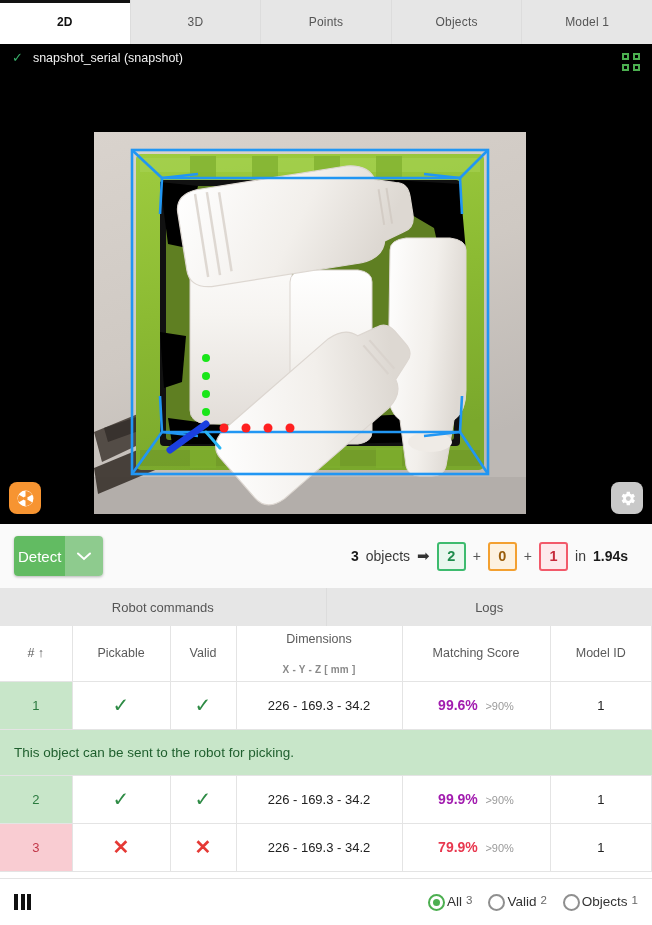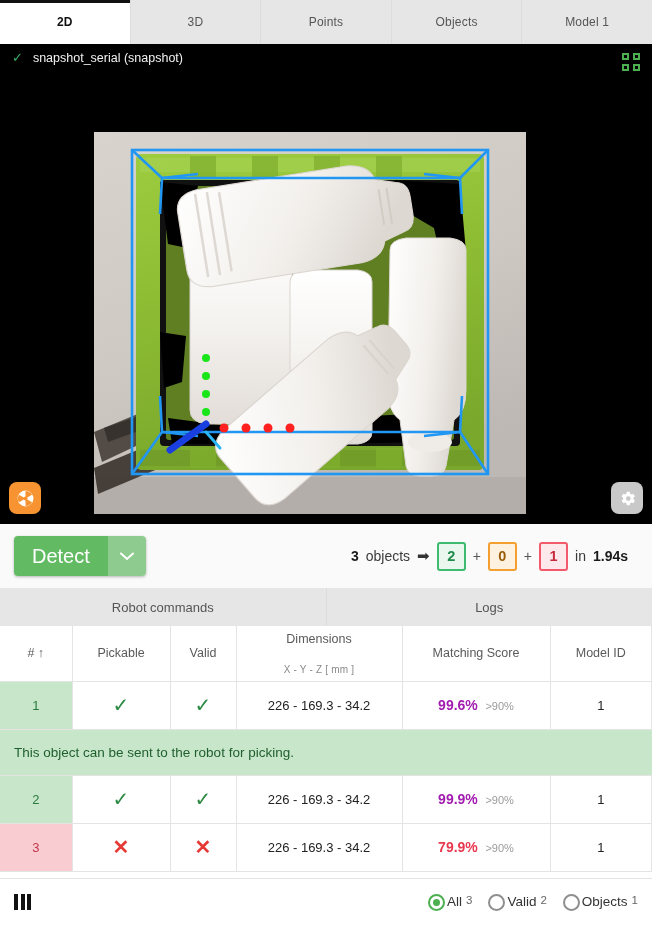--- a/index.html
+++ b/index.html
@@ -81,21 +81,21 @@
     display: flex; align-items: center;
     padding: 0 14px; gap: 14px;
     background: #fafafa;
   }
   .detect-group {
     display: flex; border-radius: 4px; overflow: hidden;
     box-shadow: 0 1px 3px rgba(0,0,0,.28);
   }
   .detect-main {
     background: #62bb62; color: #fff;
-    font-size: 20px; padding: 0 18px; height: 40px;
+    font-size: 15px; padding: 0 4px; height: 40px;
     display: flex; align-items: center; cursor: pointer;
     border: none; font-family: inherit;
   }
   .detect-caret {
     background: #8ecb8e; width: 38px; height: 40px;
     display: flex; align-items: center; justify-content: center;
     cursor: pointer; border: none;
   }
   .summary {
     margin-left: auto; display: flex; align-items: center;
@@ -141,20 +141,21 @@
     text-align: center;
     font-size: 13px; color: #222;
   }
   table.objects th {
     height: 55px; font-weight: normal; color: #5a5a5a; font-size: 12.5px;
     padding: 4px 2px;
   }
   table.objects th .sub {
     display: block; font-size: 10px; color: #8a8a8a; margin-top: 18px;
     letter-spacing: .2px;
+    font-weight: bold;
   }
   table.objects td { height: 48px; }
   th.c-num, td.c-num { width: 72px; }
   th.c-pick, td.c-pick { width: 98px; }
   th.c-valid, td.c-valid { width: 66px; }
   th.c-dim, td.c-dim { width: 166px; }
   th.c-score, td.c-score { width: 148px; }
   th.c-model, td.c-model { border-right: none; }
   td.c-num.ok   { background: #c8e6c9; color: #2a7a3e; }
   td.c-num.bad  { background: #f9ccd2; color: #c2394a; }

